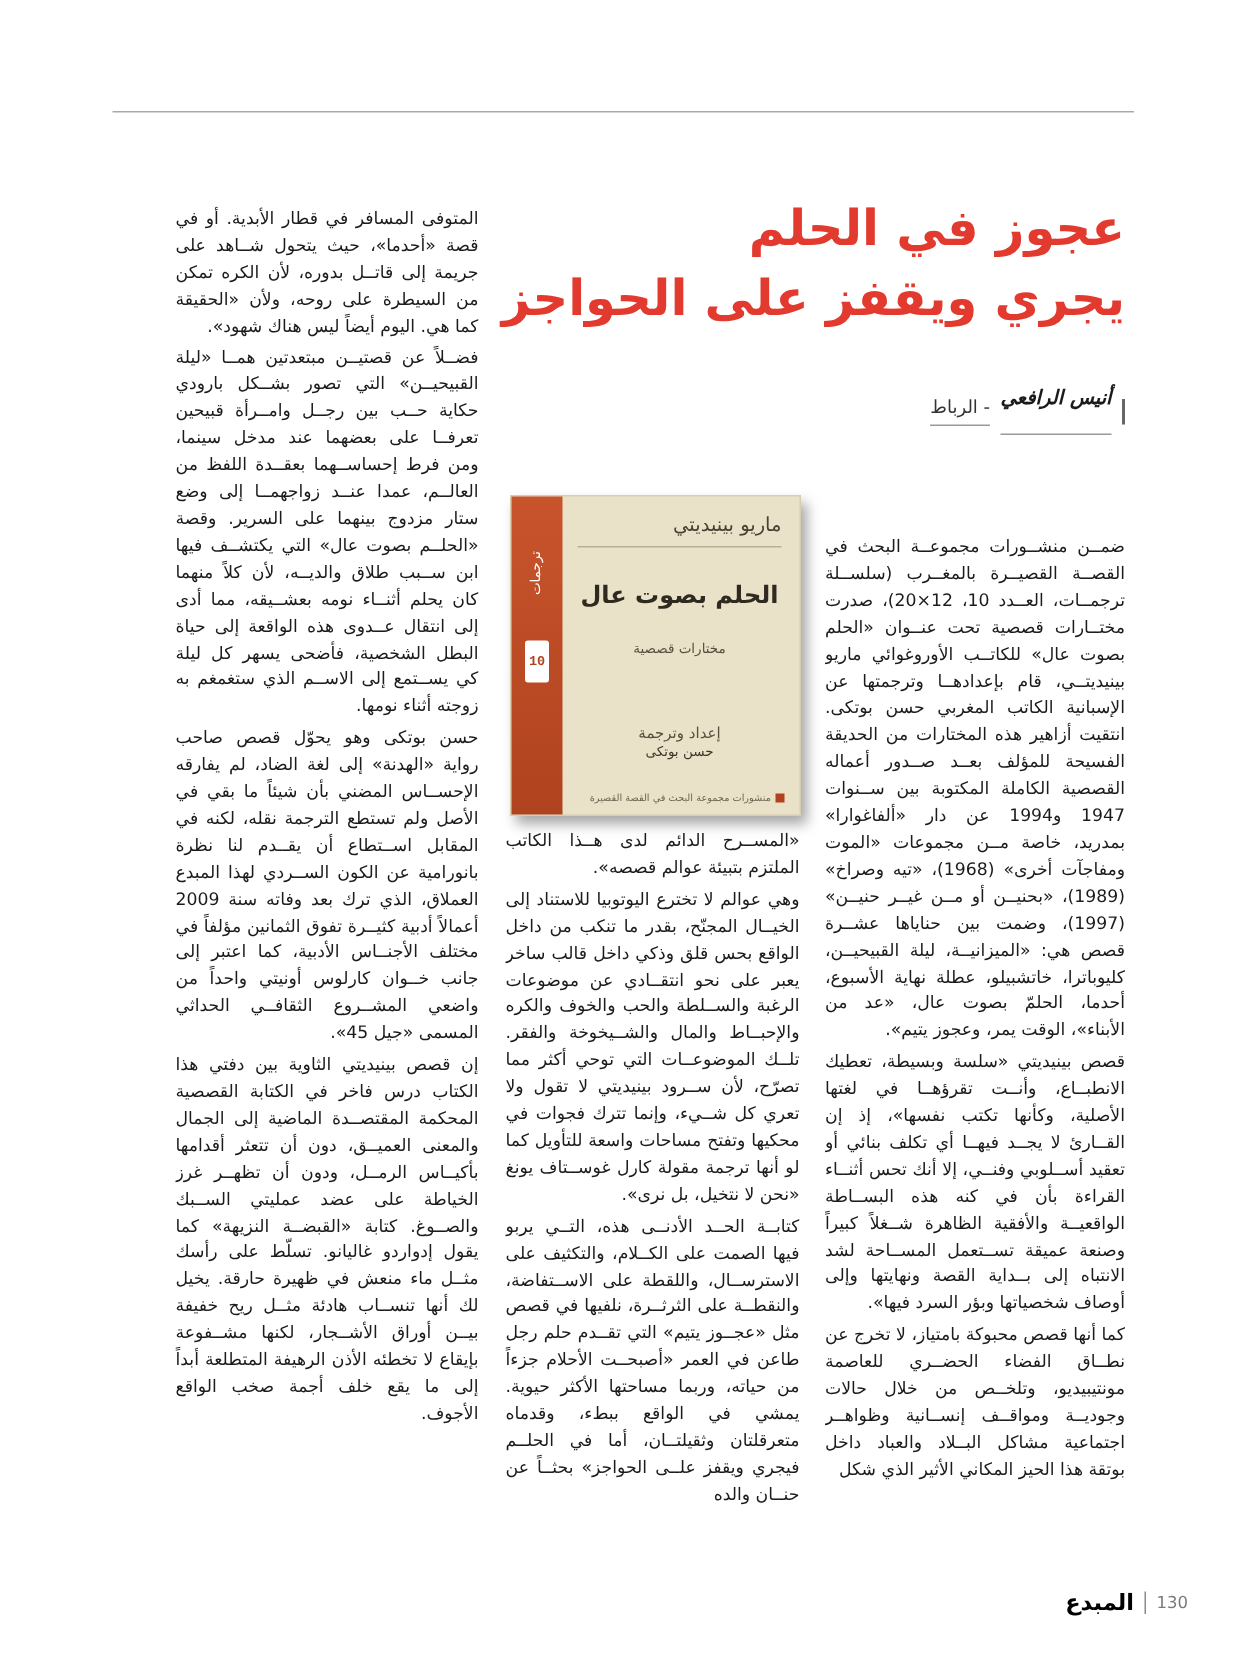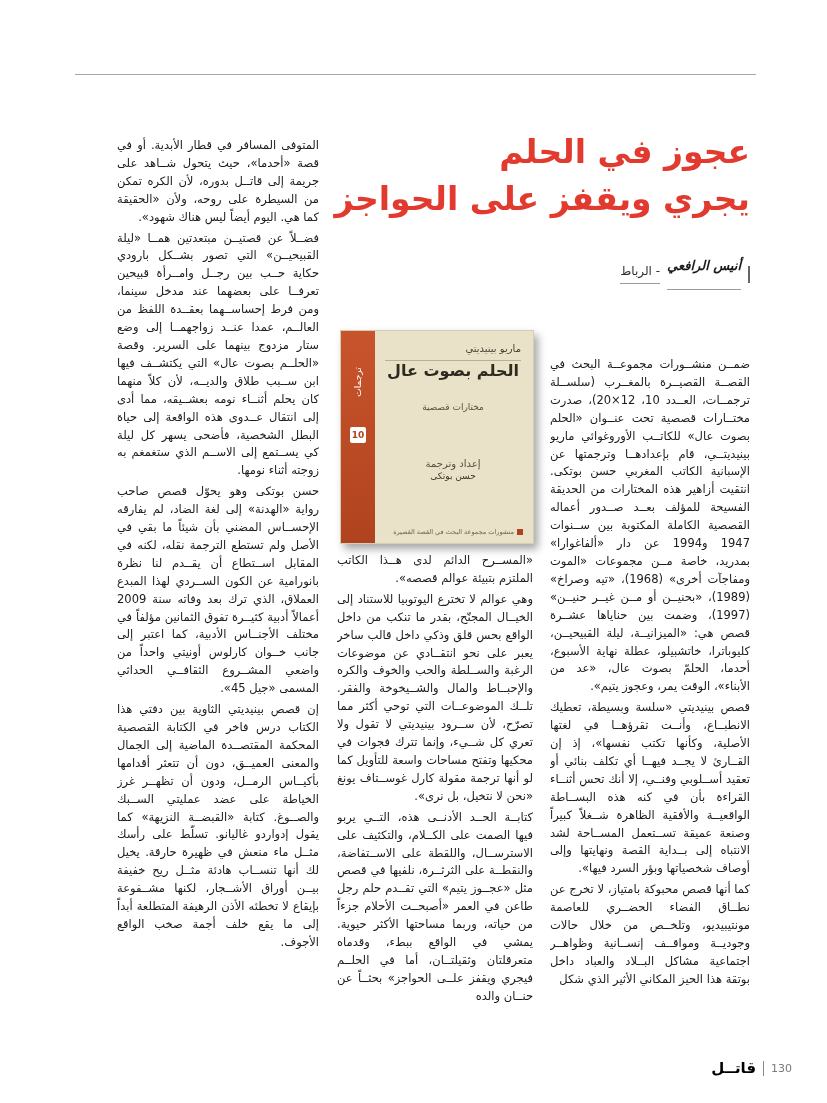--- a/index.html
+++ b/index.html
@@ -54,31 +54,31 @@
   .book .spine{
     position:absolute;left:0;top:0;bottom:0;width:34px;
     background:linear-gradient(180deg,#c8542c 0%,#b0431f 100%);
   }
   .book .spine-text{
     position:absolute;left:-14px;top:46px;width:62px;
     transform:rotate(-90deg);
     color:#fff;font-size:9px;text-align:center;white-space:nowrap;
   }
   .book .series-num{
-    position:absolute;left:9px;top:96px;width:16px;height:16px;
+    position:absolute;left:9px;top:96px;width:16px;height:28px;
     background:#fff;color:#b0431f;font-size:9px;font-weight:bold;
-    display:flex;align-items:center;justify-content:center;border-radius:2px;
+    display:flex;align-items:center;justify-content:center;border-radius:2px;font-family:Liberation Mono, monospace;
   }
   .book .cover-body{
     position:absolute;left:34px;right:0;top:0;bottom:0;
     padding:12px 12px 8px 10px;box-sizing:border-box;
   }
   .book .author{
-    font-size:10px;color:#4a4234;
-    border-bottom:1px solid #b9af93;padding-bottom:6px;
+    font-size:13px;color:#4a4234;
+    border-bottom:1px solid #b9af93;padding-bottom:6px;margin-bottom:22px;
   }
   .book .title{
     font-size:16px;font-weight:bold;color:#2e2a20;text-align:center;margin-bottom:22px;
   }
   .book .subtitle{
     font-size:9px;color:#55503f;text-align:center;margin-bottom:46px;
   }
   .book .credit{font-size:10px;color:#55503f;text-align:center;margin-bottom:2px;}
   .book .translator{font-size:9px;color:#3c372a;text-align:center;}
   .book .publisher{
@@ -145,18 +145,18 @@
   </div>
 
   <div class="col col-left">
     <p>المتوفى المسافر في قطار الأبدية. أو في قصة «أحدما»، حيث يتحول شــاهد على جريمة إلى قاتــل بدوره، لأن الكره تمكن من السيطرة على روحه، ولأن «الحقيقة كما هي. اليوم أيضاً ليس هناك شهود».</p>
     <p>فضــلاً عن قصتيــن مبتعدتين همــا «ليلة القبيحيــن» التي تصور بشــكل بارودي حكاية حــب بين رجــل وامــرأة قبيحين تعرفــا على بعضهما عند مدخل سينما، ومن فرط إحساســهما بعقــدة اللفظ من العالــم، عمدا عنــد زواجهمــا إلى وضع ستار مزدوج بينهما على السرير. وقصة «الحلــم بصوت عال» التي يكتشــف فيها ابن ســبب طلاق والديــه، لأن كلاً منهما كان يحلم أثنــاء نومه بعشــيقه، مما أدى إلى انتقال عــدوى هذه الواقعة إلى حياة البطل الشخصية، فأضحى يسهر كل ليلة كي يســتمع إلى الاســم الذي ستغمغم به زوجته أثناء نومها.</p>
     <p>حسن بوتكى وهو يحوّل قصص صاحب رواية «الهدنة» إلى لغة الضاد، لم يفارقه الإحســاس المضني بأن شيئاً ما بقي في الأصل ولم تستطع الترجمة نقله، لكنه في المقابل اســتطاع أن يقــدم لنا نظرة بانورامية عن الكون الســردي لهذا المبدع العملاق، الذي ترك بعد وفاته سنة 2009 أعمالاً أدبية كثيــرة تفوق الثمانين مؤلفاً في مختلف الأجنــاس الأدبية، كما اعتبر إلى جانب خــوان كارلوس أونيتي واحداً من واضعي المشــروع الثقافــي الحداثي المسمى «جيل 45».</p>
     <p>إن قصص بينيديتي الثاوية بين دفتي هذا الكتاب درس فاخر في الكتابة القصصية المحكمة المقتصــدة الماضية إلى الجمال والمعنى العميــق، دون أن تتعثر أقدامها بأكيــاس الرمــل، ودون أن تظهــر غرز الخياطة على عضد عمليتي الســبك والصــوغ. كتابة «القبضــة النزيهة» كما يقول إدواردو غاليانو. تسلّط على رأسك مثــل ماء منعش في ظهيرة حارقة. يخيل لك أنها تنســاب هادئة مثــل ريح خفيفة بيــن أوراق الأشــجار، لكنها مشــفوعة بإيقاع لا تخطئه الأذن الرهيفة المتطلعة أبداً إلى ما يقع خلف أجمة صخب الواقع الأجوف.</p>
   </div>
 
   <div class="footer">
-    <span class="logo">قاتــل</span>
+    <span class="logo">المبدع</span>
     <span class="divider"></span>
     <span class="pagenum">130</span>
   </div>
 
 </div>
 
 </body></html>

